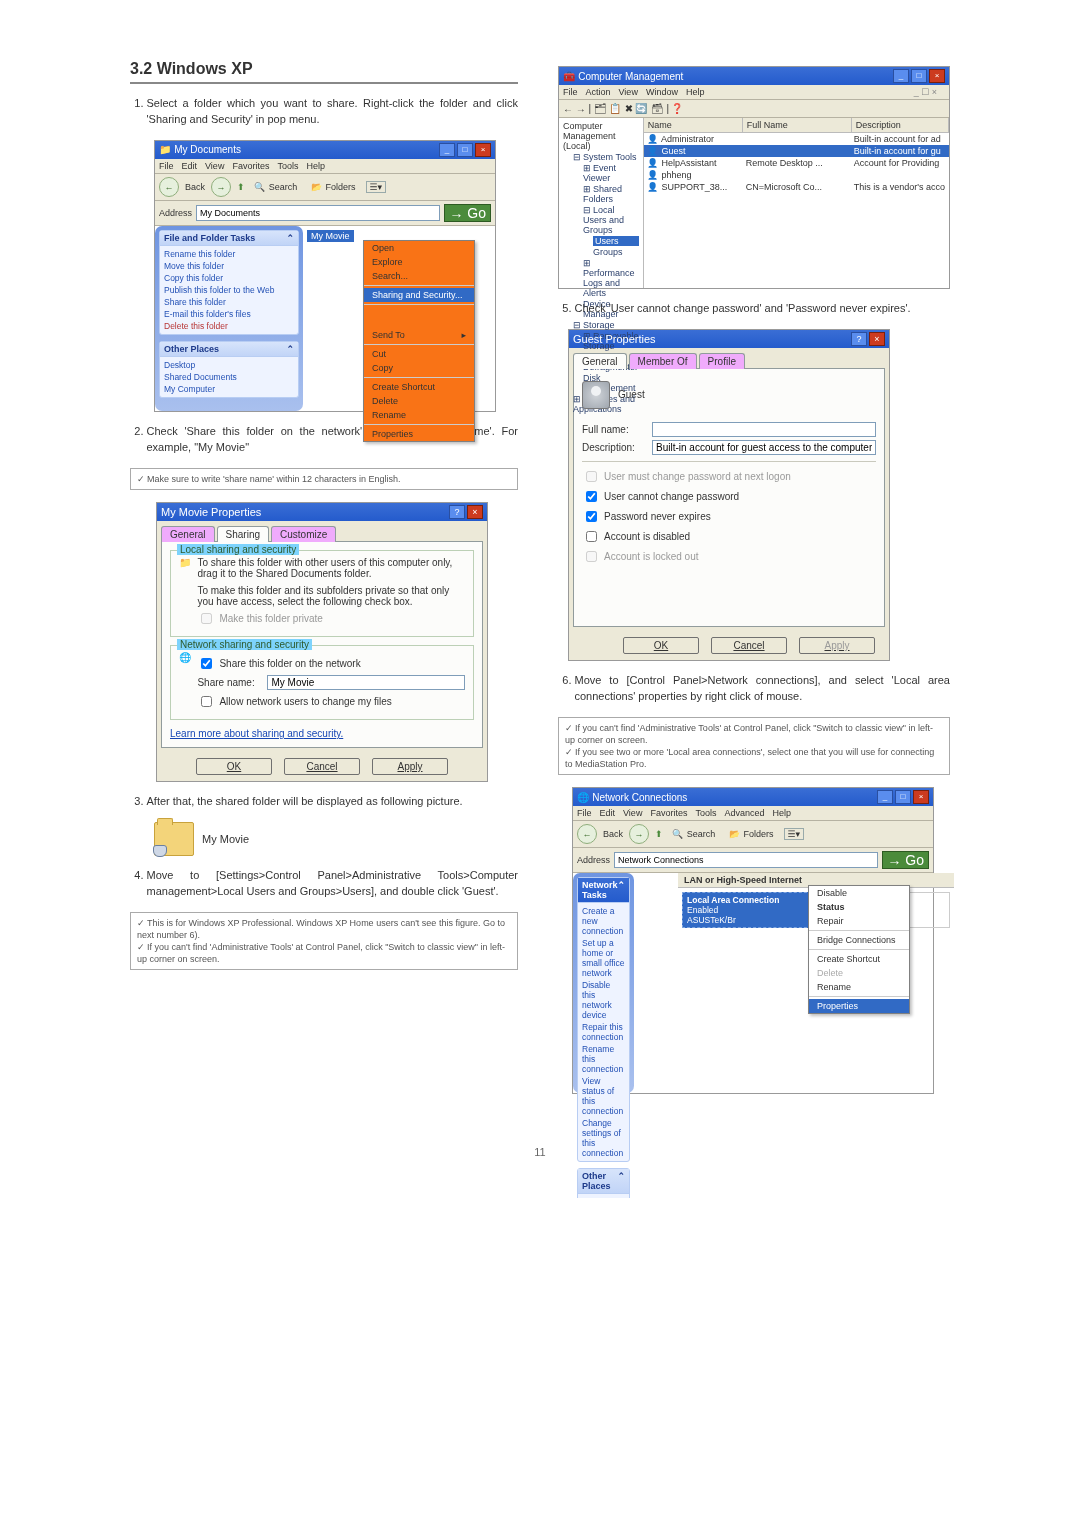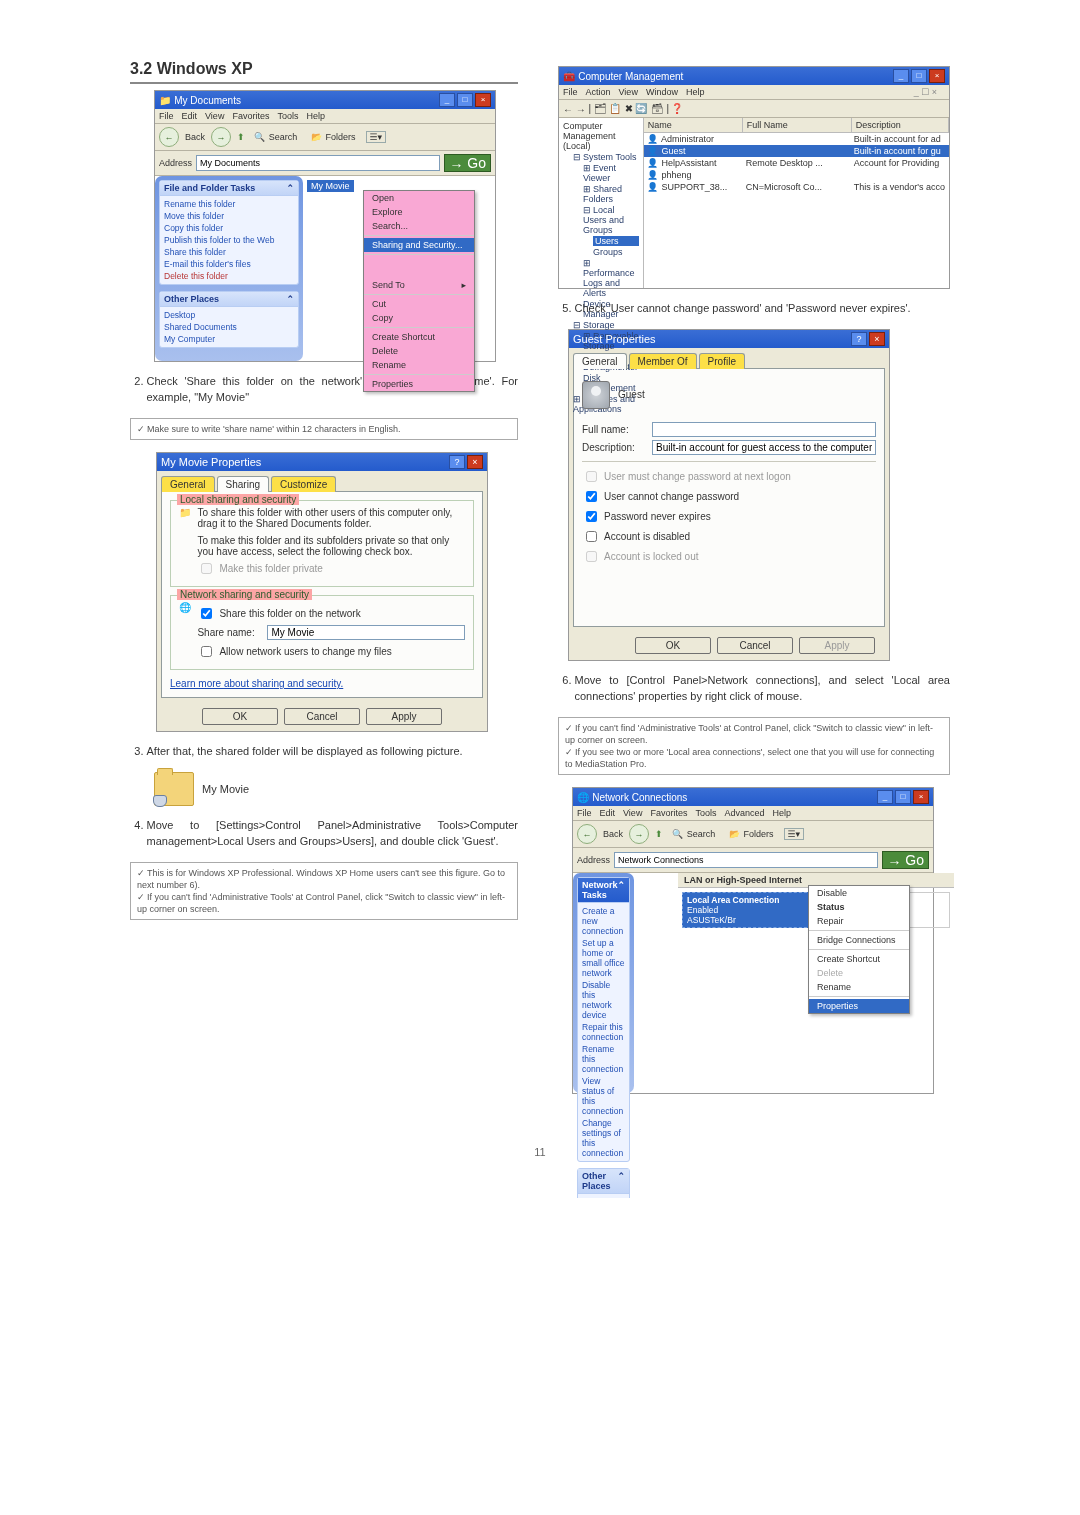--- a/index.html
+++ b/index.html
@@ -172,21 +172,21 @@
   .folder-icon-sel {
     display: inline-block;
     background: #316ac5;
     color: #fff;
     font-size: 9px;
     padding: 1px 4px;
   }
   .ctxmenu {
     position: absolute;
     left: 60px; top: 14px;
-    background: #f9a8d4;
+    background: #f97316;
     border: 1px solid #808080;
     box-shadow: 2px 2px 3px rgba(0,0,0,0.25);
     font-size: 9px;
     min-width: 110px;
   }
   .ctxmenu .mi { padding: 2px 8px; }
   .ctxmenu .mi.sel {
     background: #316ac5;
     color: #fff;
   }
@@ -206,21 +206,21 @@
     color: #fff;
   }
   .help-x.help { background: #5a8dee; border:1px solid #2a4fa0; margin-right:2px;}
   .help-x.close { background: #cc3b1f; border:1px solid #7a1f0c;}
   .tabs {
     display: flex;
     padding: 4px 4px 0;
     background: #ece9d8;
   }
   .tab {
-    background: #fde047;
+    background: #f0abfc;
     border: 1px solid #919b9c;
     border-bottom: none;
     padding: 2px 8px;
     font-size: 10px;
     margin-right: 2px;
     border-radius: 3px 3px 0 0;
     position: relative;
     top: 1px;
   }
   .tab.active {
@@ -236,32 +236,33 @@
   }
   .fieldset {
     border: 1px solid #bcd0b6;
     padding: 6px 8px;
     margin-bottom: 8px;
     position: relative;
   }
   .fieldset .legend {
     position: absolute;
     top: -7px; left: 6px;
-    background: #fca5a5;
+    background: #7dd3fc;
     padding: 0 3px;
     font-size: 10px;
     color: #2d5a2d;
   }
   .chk { display: flex; align-items: center; gap: 4px; margin: 3px 0; }
   .chk input { width: 11px; height: 11px; }
   .dlg-buttons {
     display: flex;
     justify-content: center;
-    gap: 6px;
+    gap: 12px;
     padding: 6px;
+    text-decoration: underline;
   }
   .btn {
     min-width: 58px;
     font-size: 10px;
     padding: 2px 8px;
     background: #ece9d8;
     border: 1px solid #707070;
     border-radius: 2px;
     text-align: center;
   }
@@ -408,20 +409,23 @@
 </style>
 </head>
 <body>
 
 <div class="page">
   <div class="cols">
 
     <div class="col">
       <h2>3.2 Windows XP</h2>
 
+      <ol class="steps" start="1">
+        <li>Select a folder which you want to share. Right-click the folder and click 'Sharing and Security' in pop menu.</li>
+      </ol>
 
       <div class="shot" style="width:340px; margin-left:24px;">
         <div class="titlebar">
           <span><span>📁</span> <span>My Documents</span></span>
           <span class="winbtns">
             <span class="g">_</span><span class="g">□</span><span>×</span>
           </span>
         </div>
         <div class="menubar">
           <span>File</span><span>Edit</span><span>View</span><span>Favorites</span><span>Tools</span><span>Help</span>

